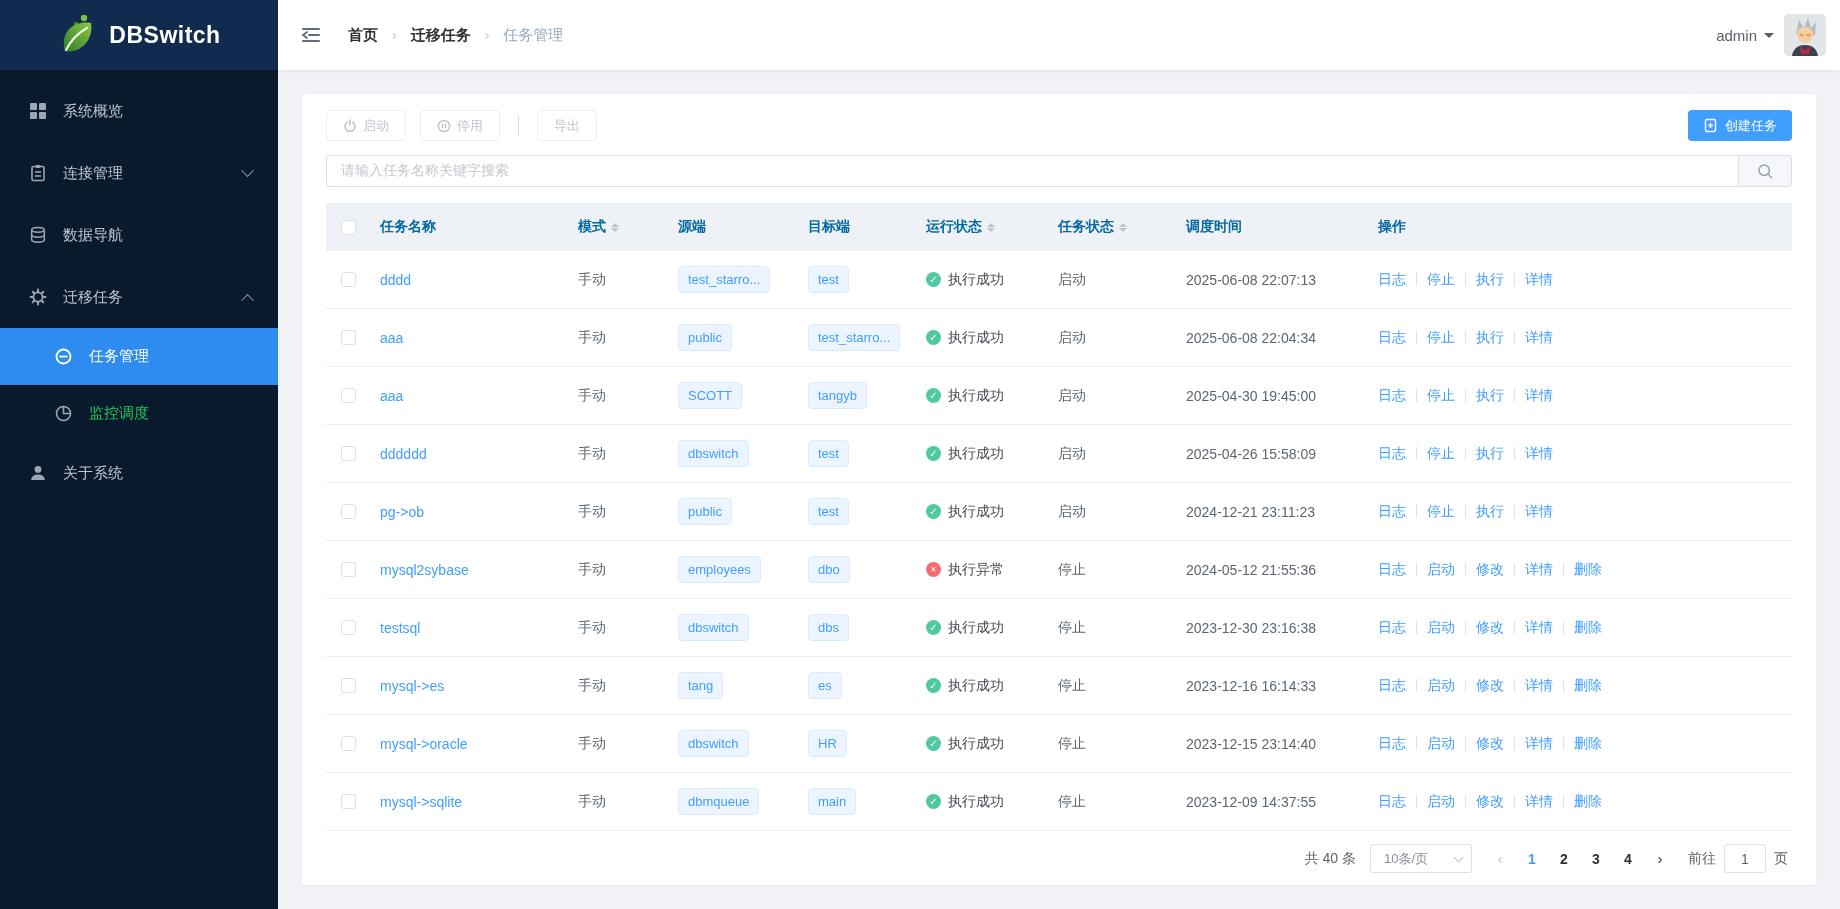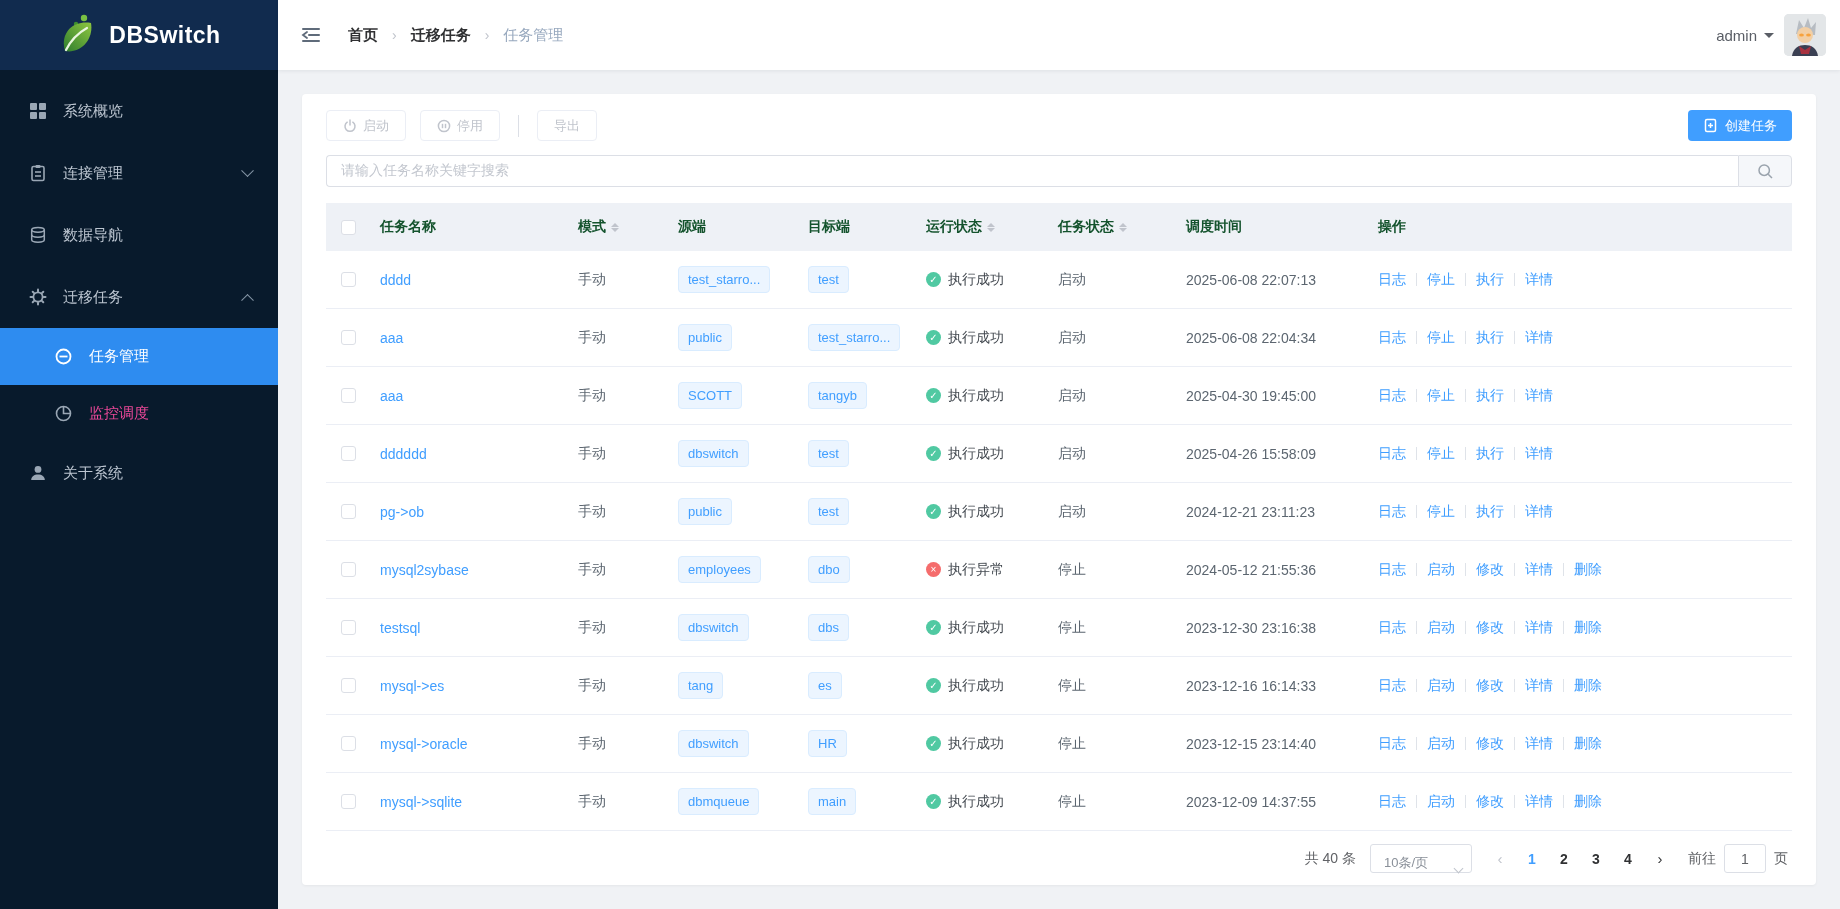--- a/index.html
+++ b/index.html
@@ -8,21 +8,21 @@
   .app { display:flex; width:100%; height:100%; }
 
   
   .sidebar { width:278px; height:100%; background:#081a2c; flex:0 0 278px; }
   .logo { height:70px; background:#112b4e; display:flex; align-items:center; justify-content:center; gap:12px; }
   .logo-text { color:#fff; font-size:23px; font-weight:bold; letter-spacing:.5px; }
   .nav { padding-top:10px; }
   .nav-item { height:62px; display:flex; align-items:center; padding:0 26px 0 28px; color:#bdc6d1; font-size:15px; cursor:pointer; position:relative; }
   .nav-item .icon { width:20px; height:20px; margin-right:15px; display:flex; align-items:center; justify-content:center; }
   .nav-item .grow { flex:1; }
-  .sub-item { height:57px; display:flex; align-items:center; padding-left:53px; color:#ec4899; font-size:15px; cursor:pointer; }
+  .sub-item { height:57px; display:flex; align-items:center; padding-left:53px; color:#22c55e; font-size:15px; cursor:pointer; }
   .sub-item .icon { width:20px; height:20px; margin-right:16px; display:flex; align-items:center; justify-content:center; }
   .sub-item.active { background:var(--sidebar-active,#2e8cf0); color:#fff; }
   .chev { width:9px; height:9px; border-right:1.6px solid #8494a5; border-bottom:1.6px solid #8494a5; display:inline-block; }
   .chev.down { transform:rotate(45deg) translate(-2px,-2px); }
   .chev.up { transform:rotate(-135deg) translate(-2px,-2px); }
   .icon svg { display:block; }
 
   
   .main { flex:1; display:flex; flex-direction:column; min-width:0; }
   .topbar { height:70px; background:#fff; display:flex; align-items:center; padding:0 14px 0 16px; box-shadow:0 1px 4px rgba(0,21,41,.08); position:relative; z-index:2; }
@@ -52,41 +52,41 @@
   .search-input::placeholder { color:#c3c7cf; }
   .search-btn { width:54px; border:1px solid #dcdfe6; border-radius:0 4px 4px 0; background:#f5f7fa; display:flex; align-items:center; justify-content:center; cursor:pointer; }
 
   
   .table { margin-top:16px; font-size:14px; }
   .t-row { display:grid; grid-template-columns:44px 198px 100px 130px 118px 132px 128px 192px 1fr; align-items:center; height:58px; border-bottom:1px solid #ebeef5; }
   .t-head { background:#eef1f6; height:48px; border-bottom:none; }
   .t-cell { padding-left:10px; display:flex; align-items:center; min-width:0; }
   .cb-cell { justify-content:center; padding-left:0; }
   .checkbox { width:15px; height:15px; border:1px solid #dcdfe6; border-radius:3px; background:#fff; cursor:pointer; display:inline-block; }
-  .head-label { color:#14532d; font-weight:bold; font-size:14px;text-align:center; }
+  .head-label { color:#0369a1; font-weight:bold; font-size:14px;text-align:center; }
   .sort-carets { display:inline-flex; flex-direction:column; margin-left:5px; gap:1px; cursor:pointer; }
   .sort-carets i { width:0; height:0; border:4.5px solid transparent; display:block; }
   .sort-carets .up { border-bottom-color:#c0c4cc; border-top-width:0; }
   .sort-carets .dn { border-top-color:#c0c4cc; border-bottom-width:0; }
   .task-link { color:var(--accent,#409eff); text-decoration:none; cursor:pointer; }
   .mode-text, .task-status-text { color:#5c6670; }
   .time-text { color:#5c6670; }
   .tag { background:#ecf5ff; border:1px solid #d9ecff; color:var(--accent,#409eff); border-radius:4px; padding:5px 9px; font-size:13px; white-space:nowrap; max-width:108px; overflow:hidden; text-overflow:ellipsis; }
   .status-wrap { display:flex; align-items:center; gap:7px; }
   .status-dot { width:15px; height:15px; border-radius:50%; color:#fff; font-size:10px; line-height:15px; text-align:center; flex:0 0 15px; }
   .status-dot.success { background:var(--success,#50c9a2); }
   .status-dot.error { background:var(--error,#f56c6c); }
   .status-text { color:#454b52; }
   .actions { display:flex; align-items:center; }
   .action-link { color:var(--accent,#409eff); font-size:14px; text-decoration:none; cursor:pointer; white-space:nowrap; }
   .action-sep { width:1px; height:13px; background:#dfe3e9; margin:0 10px; }
 
   
   .pagination { margin-top:13px; display:flex; align-items:center; justify-content:flex-end; gap:14px; font-size:14px; color:#606266; padding-right:4px; }
-  .page-size-select { width:102px; height:29px; border:1px solid #dcdfe6; border-radius:3px; display:flex; align-items:flex-end; justify-content:space-between; padding:0 9px 0 13px; color:#8a9099; font-size:13px; cursor:pointer; }
+  .page-size-select { width:102px; height:29px; border:1px solid #dcdfe6; border-radius:3px; display:flex; align-items:center; justify-content:space-between; padding:0 9px 0 13px; color:#8a9099; font-size:13px; cursor:pointer; }
   .select-chev { width:7px; height:7px; border-right:1.4px solid #c0c4cc; border-bottom:1.4px solid #c0c4cc; transform:rotate(45deg); margin-top:-3px; }
   .pager { display:flex; align-items:center; gap:4px; }
   .page-arrow { width:28px; height:28px; display:flex; align-items:center; justify-content:center; font-size:15px; cursor:pointer; color:#303133; background:transparent; border:none; font-family:inherit; }
   .page-arrow.disabled { color:#c0c4cc; cursor:default; }
   .page-num { min-width:28px; height:28px; display:flex; align-items:center; justify-content:center; font-weight:bold; color:#303133; cursor:pointer; background:transparent; border:none; font-size:14px; font-family:inherit; }
   .page-num.active { color:var(--accent,#409eff); }
   .goto { display:flex; align-items:center; gap:8px; color:#606266; }
   .goto-input { width:42px; height:29px; border:1px solid #dcdfe6; border-radius:3px; text-align:center; font-size:14px; color:#606266; outline:none; font-family:inherit; }
 </style>
 </head>

